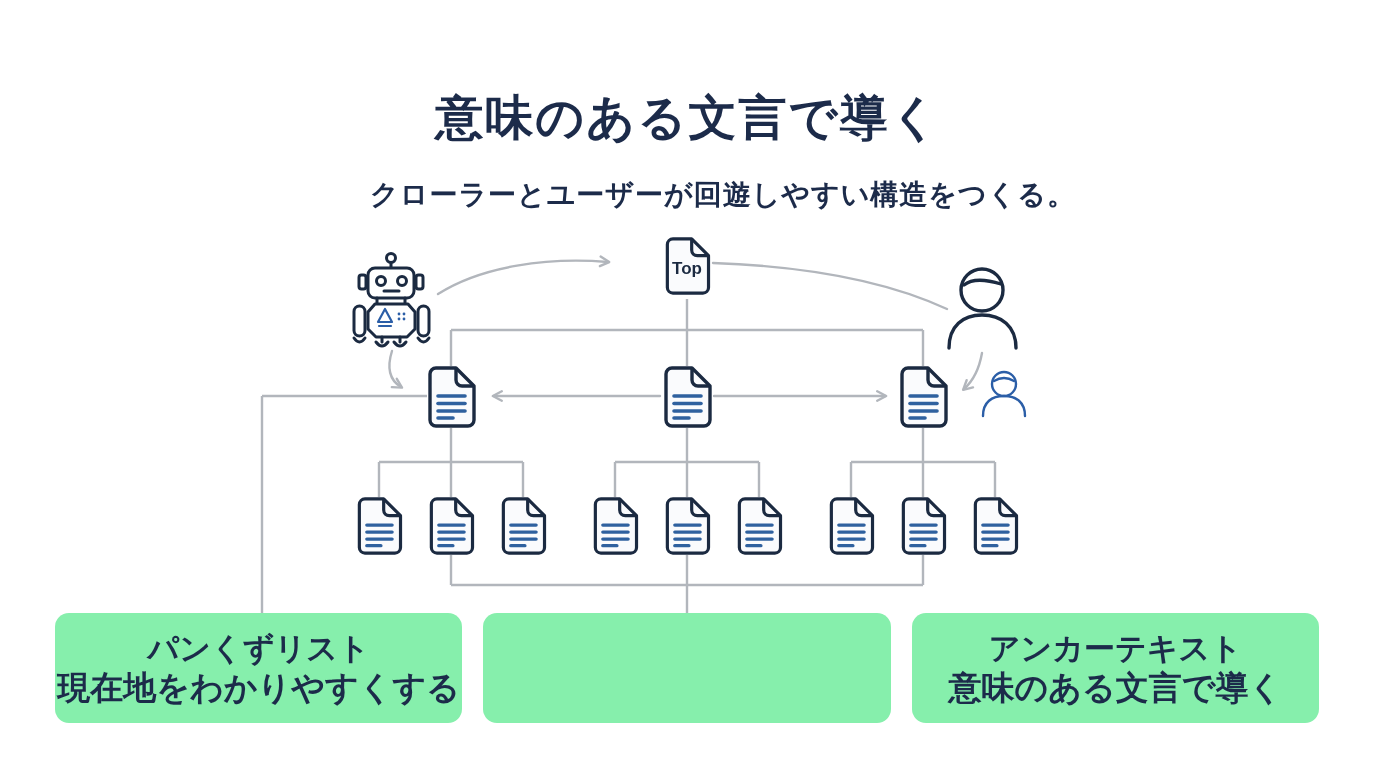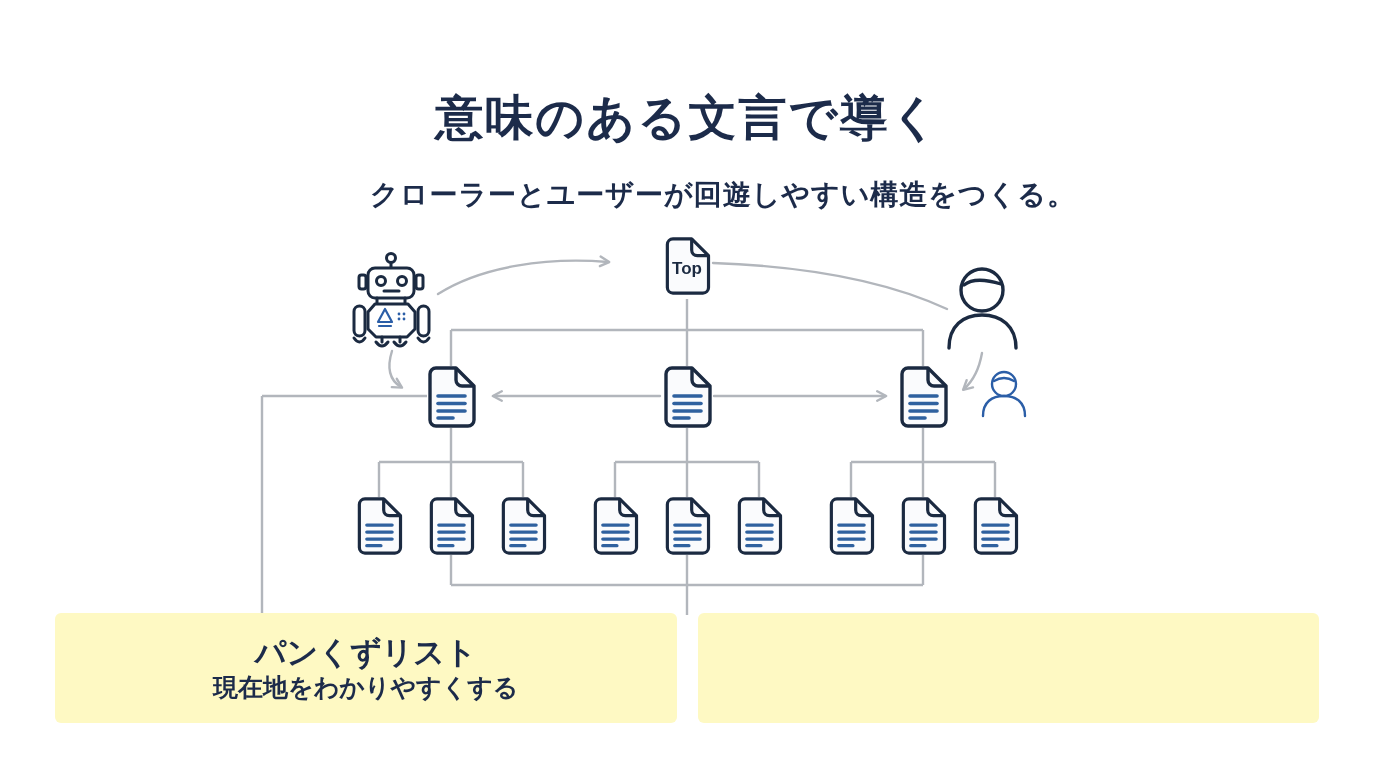--- a/index.html
+++ b/index.html
@@ -28,28 +28,28 @@
     position:absolute;top:210px;left:0;
     width:1376px;height:405px;
   }
   .cards{
     position:absolute;top:613px;left:55px;
     width:1264px;height:110px;
     display:flex;gap:21px;
   }
   .card{
     flex:1;
-    background:#fef9c3;
-    border-radius:6px;
+    background:#86efac;
+    border-radius:14px;
     display:flex;flex-direction:column;
     align-items:center;justify-content:center;
     gap:7px;
   }
   .card-title{font-size:31px;font-weight:800;color:#1c2b4a;line-height:1;}
-  .card-desc{font-size:25px;font-weight:700;color:#1c2b4a;line-height:1;}
+  .card-desc{font-size:33px;font-weight:700;color:#1c2b4a;line-height:1;}
 </style>
 </head>
 <body>
 
 <div class="slide">
 
   <h1 class="title">意味のある文言で導く</h1>
   <p class="subtitle">クローラーとユーザーが回遊しやすい構造をつくる。</p>
 
   <div class="diagram">
@@ -157,15 +157,19 @@
     </svg>
   </div>
 
   <div class="cards">
     <div class="card">
       <div class="card-title">パンくずリスト</div>
       <div class="card-desc">現在地をわかりやすくする</div>
     </div>
     <div class="card">
     </div>
+    <div class="card">
+      <div class="card-title">アンカーテキスト</div>
+      <div class="card-desc">意味のある文言で導く</div>
+    </div>
   </div>
 
 </div>
 
 </body></html>

